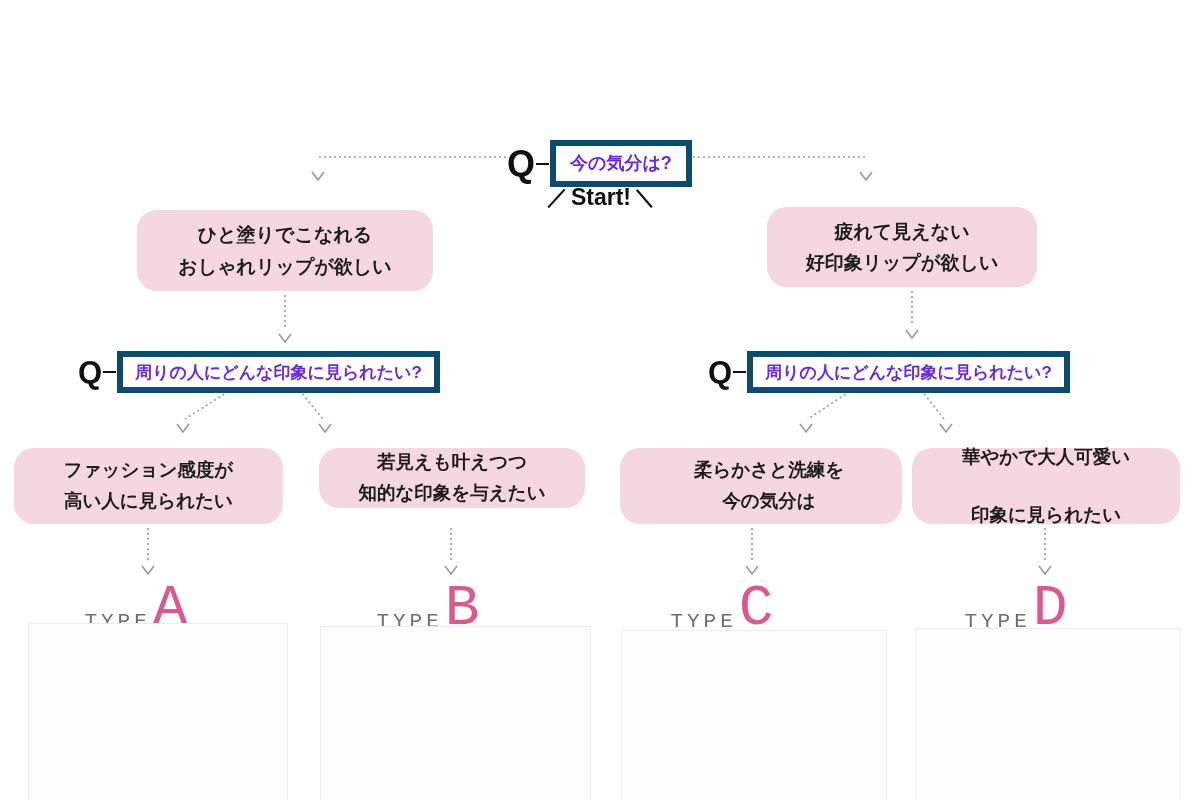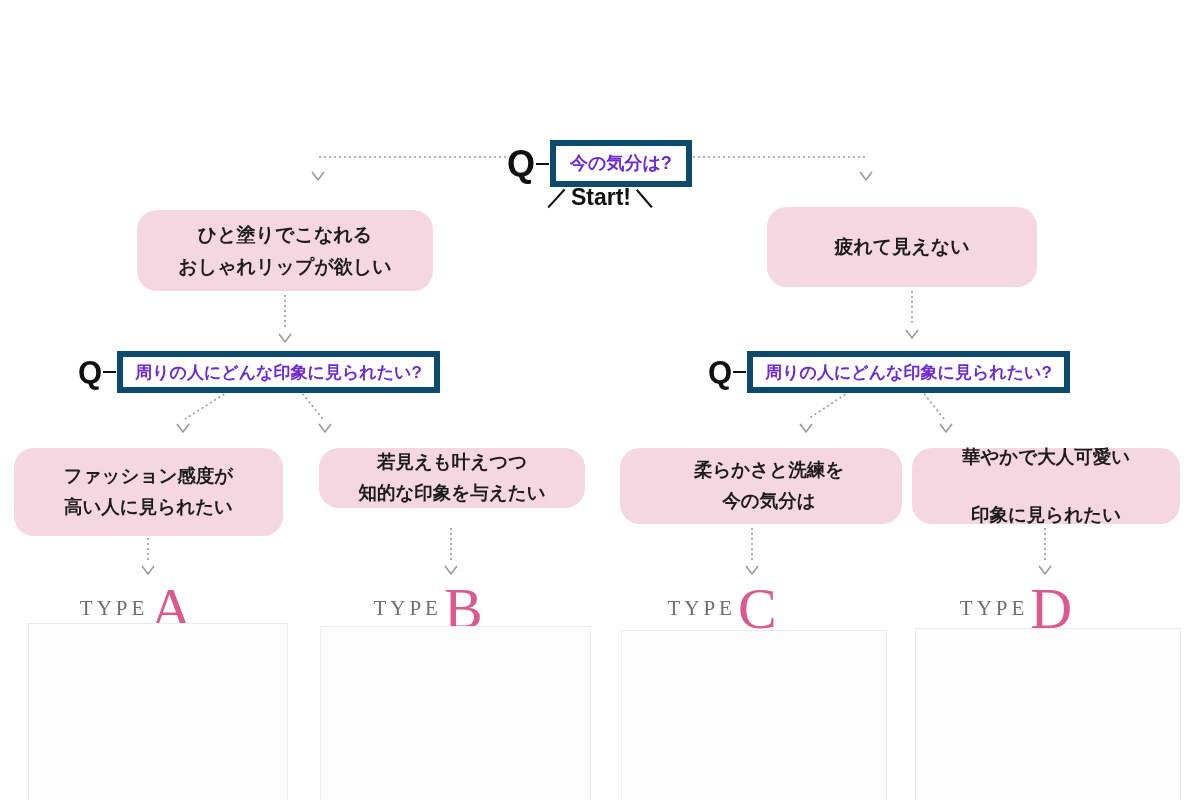--- a/index.html
+++ b/index.html
@@ -29,22 +29,22 @@
 
   .pink-box{
     position:absolute;background:var(--box-pink,#f4d7e0);border-radius:20px;
     display:flex;flex-direction:column;align-items:center;justify-content:center;text-align:center;
     font-family:"Liberation Serif","DejaVu Serif",serif;font-weight:700;color:var(--text-dark,#1c1c1c);
   }
   .lvl1{font-size:19px;line-height:1.65;}
   .lvl3{font-size:18.5px;line-height:1.65;}
 
   .type-group{
-    position:absolute;transform:translateX(-50%);display:flex;align-items:center;
-    font-family:Liberation Serif, serif;white-space:nowrap;
+    position:absolute;transform:translateX(-50%);display:flex;align-items:flex-end;
+    font-family:Liberation Mono, monospace;white-space:nowrap;
   }
   .type-word{font-size:21px;letter-spacing:4px;color:#6e6e6e;}
   .type-letter{font-size:58px;line-height:0.85;color:var(--type-letter-pink,#db5990);margin-left:2px;}
 
   .result-card{position:absolute;background:#fdfdfd;border:1px solid #ececec;}
 </style>
 </head>
 <body>
 
 <div class="stage">
@@ -91,34 +91,35 @@
     <span>Start!</span>
     <span class="start-decor">＼</span>
   </div>
 
   <div class="pink-box lvl1" style="left:137px;top:210px;width:296px;height:81px;">
     <span>ひと塗りでこなれる</span>
     <span>おしゃれリップが欲しい</span>
   </div>
   <div class="pink-box lvl1" style="left:767px;top:207px;width:270px;height:80px;text-align:center;">
     <span>疲れて見えない</span>
+    <span>好印象リップが欲しい</span>
   </div>
 
   <div class="q-group q2" style="left:78px;top:351px;">
     <span class="q-letter">Q</span>
     <span class="q-dash"></span>
     <span class="q-box">周りの人にどんな印象に見られたい?</span>
   </div>
   <div class="q-group q2" style="left:708px;top:351px;">
     <span class="q-letter">Q</span>
     <span class="q-dash"></span>
     <span class="q-box">周りの人にどんな印象に見られたい?</span>
   </div>
 
-  <div class="pink-box lvl3" style="left:14px;top:448px;width:269px;height:88px;">
+  <div class="pink-box lvl3" style="left:14px;top:448px;width:269px;height:76px;">
     <span>ファッション感度が</span>
     <span>高い人に見られたい</span>
   </div>
   <div class="pink-box lvl3" style="left:319px;top:448px;width:266px;height:60px;">
     <span>若見えも叶えつつ</span>
     <span>知的な印象を与えたい</span>
   </div>
   <div class="pink-box lvl3" style="left:620px;top:448px;width:266px;height:76px;padding-left:16px;">
     <span>柔らかさと洗練を</span>
     <span>今の気分は</span>

